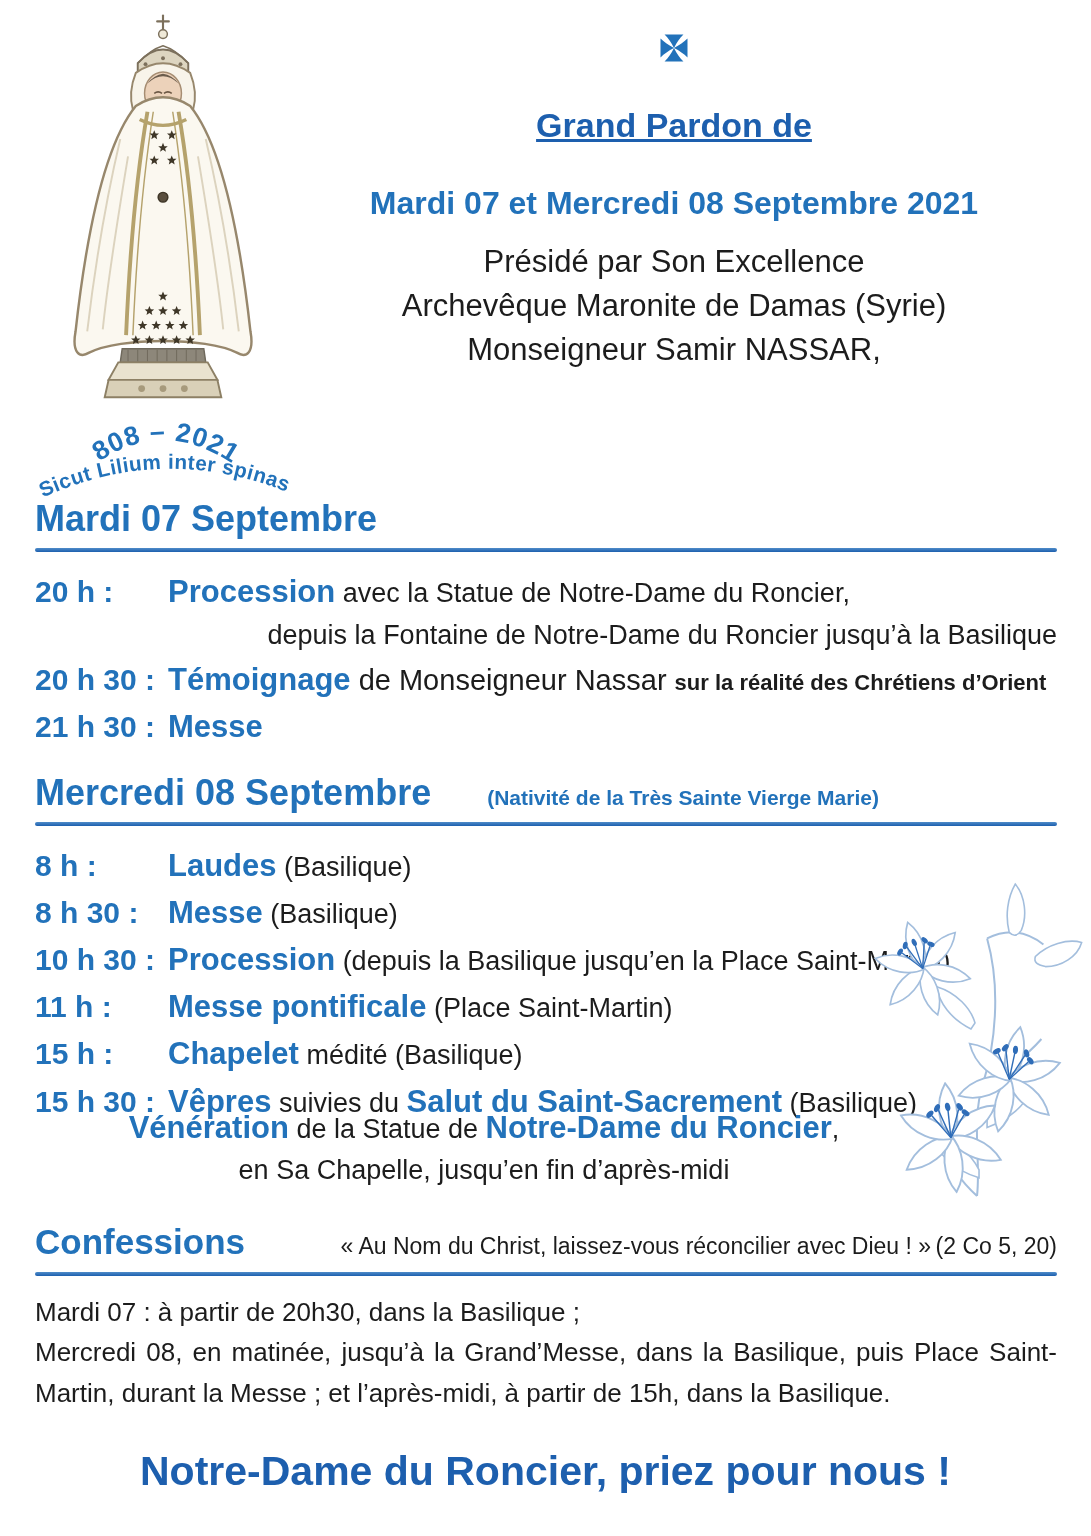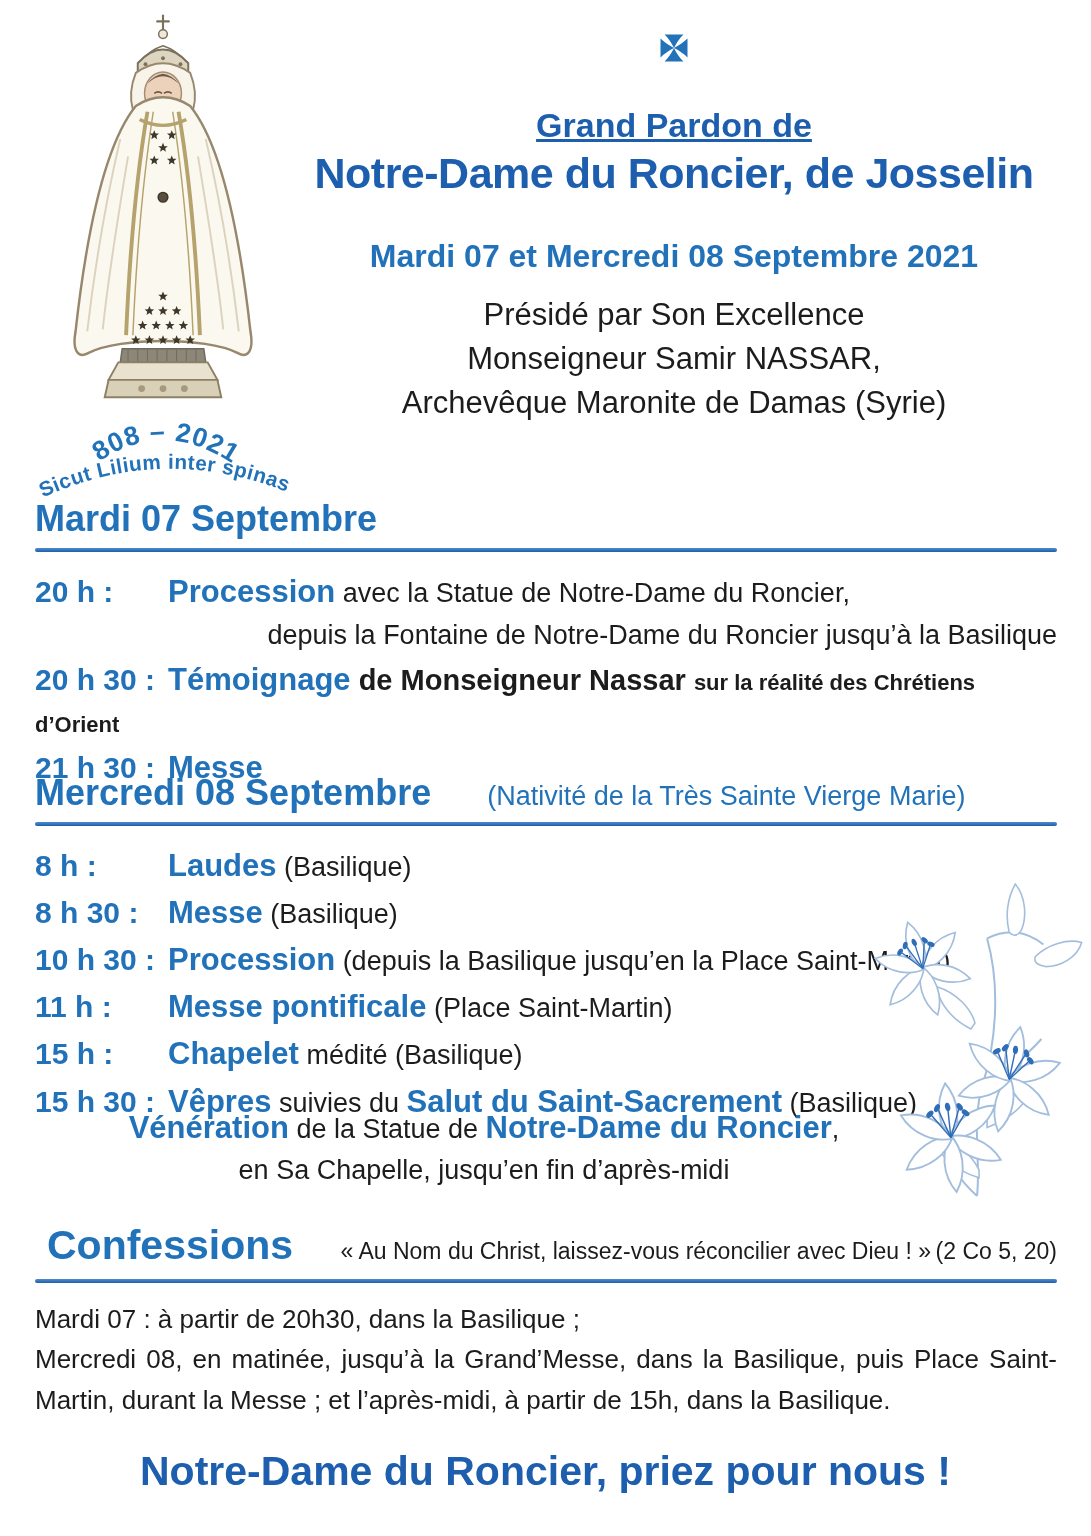--- a/index.html
+++ b/index.html
@@ -24,41 +24,41 @@
   .kicker{margin-top:40px;font-size:34px;font-weight:bold;color:var(--accent-blue,#1d5fae);text-decoration:underline;}
   .main-title{margin-top:4px;font-size:43px;font-weight:bold;color:var(--accent-blue,#1d5fae);letter-spacing:-.5px;}
   .date-line{margin-top:40px;font-size:32px;font-weight:bold;color:var(--section-blue,#2272ba);}
   .presider{margin-top:18px;font-size:31px;line-height:1.42;}
   
   .section{position:absolute;left:35px;width:1022px;}
   .sec-mardi{top:498px;}
   .sec-mercredi{top:772px;}
   .sec-header{display:flex;align-items:baseline;gap:56px;padding-bottom:8px;}
   .sec-title{font-size:36px;font-weight:bold;color:var(--section-blue,#2272ba);white-space:nowrap;}
-  .sec-note{font-size:27px;font-weight:normal;color:var(--section-blue,#2272ba);text-align:right;}
+  .sec-note{font-size:21px;font-weight:bold;color:var(--section-blue,#2272ba);text-align:right;}
   .sec-rule{height:4px;border-radius:2px;
     background:linear-gradient(180deg,#4f8cc9 0%,var(--accent-blue,#1d5fae) 100%);}
   .rows{margin-top:16px;}
   .row{font-size:27px;line-height:1.52;}
   .row .time{display:inline-block;width:133px;font-size:30px;font-weight:bold;color:var(--section-blue,#2272ba);}
   .seg.label{font-size:31px;font-weight:bold;color:var(--section-blue,#2272ba);}
   .seg.text{font-size:27px;color:var(--ink,#1c1c1c);}
-  .seg.textlg{font-size:29px;color:var(--ink,#1c1c1c);font-weight:bold;}
+  .seg.textlg{font-size:29px;color:var(--ink,#1c1c1c);}
   .seg.textsm{font-size:22px;color:var(--ink,#1c1c1c);font-weight:bold;}
   .row.continuation{text-align:right;}
   
   .veneration{position:absolute;left:44px;top:1106px;width:880px;text-align:center;}
   .veneration .row{line-height:1.45;}
   
   .lilies{position:absolute;left:858px;top:868px;width:230px;height:334px;}
   .lilies svg{width:100%;height:100%;}
   
   .confessions{position:absolute;left:35px;top:1222px;width:1022px;}
   .conf-line{display:flex;align-items:baseline;justify-content:space-between;padding-bottom:10px;}
-  .conf-title{font-size:41px;font-weight:bold;color:var(--section-blue,#2272ba);white-space:nowrap;margin-left:12px;}
+  .conf-title{font-size:35px;font-weight:bold;color:var(--section-blue,#2272ba);white-space:nowrap;}
   .conf-right{text-align:right;}
   .conf-quote{font-size:23px;color:var(--ink,#1c1c1c);}
   .conf-ref{font-size:23px;color:var(--ink,#1c1c1c);}
   .conf-details{margin-top:16px;font-size:26px;line-height:1.55;}
   .conf-details .justified{text-align:justify;}
   
   .footer-prayer{position:absolute;left:0;top:1448px;width:100%;
     text-align:center;font-size:41px;font-weight:bold;color:var(--accent-blue,#1d5fae);}
 </style>
 </head>
@@ -166,26 +166,25 @@
   <header class="masthead">
     <div class="cross-wrap">
       <svg viewBox="0 0 40 40" fill="var(--section-blue,#2272ba)" aria-hidden="true">
         <path d="M20 20 C17 14 13.5 9 9.5 5 L30.5 5 C26.5 9 23 14 20 20 Z"></path>
         <path d="M20 20 C17 14 13.5 9 9.5 5 L30.5 5 C26.5 9 23 14 20 20 Z" transform="rotate(90 20 20)"></path>
         <path d="M20 20 C17 14 13.5 9 9.5 5 L30.5 5 C26.5 9 23 14 20 20 Z" transform="rotate(180 20 20)"></path>
         <path d="M20 20 C17 14 13.5 9 9.5 5 L30.5 5 C26.5 9 23 14 20 20 Z" transform="rotate(270 20 20)"></path>
       </svg>
     </div>
     <div class="kicker">Grand Pardon de</div>
-    <div class="main-title">Notre-Dame du Roncier, de Josselin</div>
     <div class="date-line">Mardi 07 et Mercredi 08 Septembre 2021</div>
     <div class="presider">
       <div>Présidé par Son Excellence</div>
+      <div>Archevêque Maronite de Damas (Syrie)</div>
       <div>Monseigneur Samir NASSAR,</div>
-      <div>Archevêque Maronite de Damas (Syrie)</div>
     </div>
   </header>
 
   <section class="section sec-mardi">
     <div class="sec-header">
       <span class="sec-title">Mardi 07 Septembre</span>
       <span class="sec-note"></span>
     </div>
     <div class="sec-rule"></div>
     <div class="rows">

